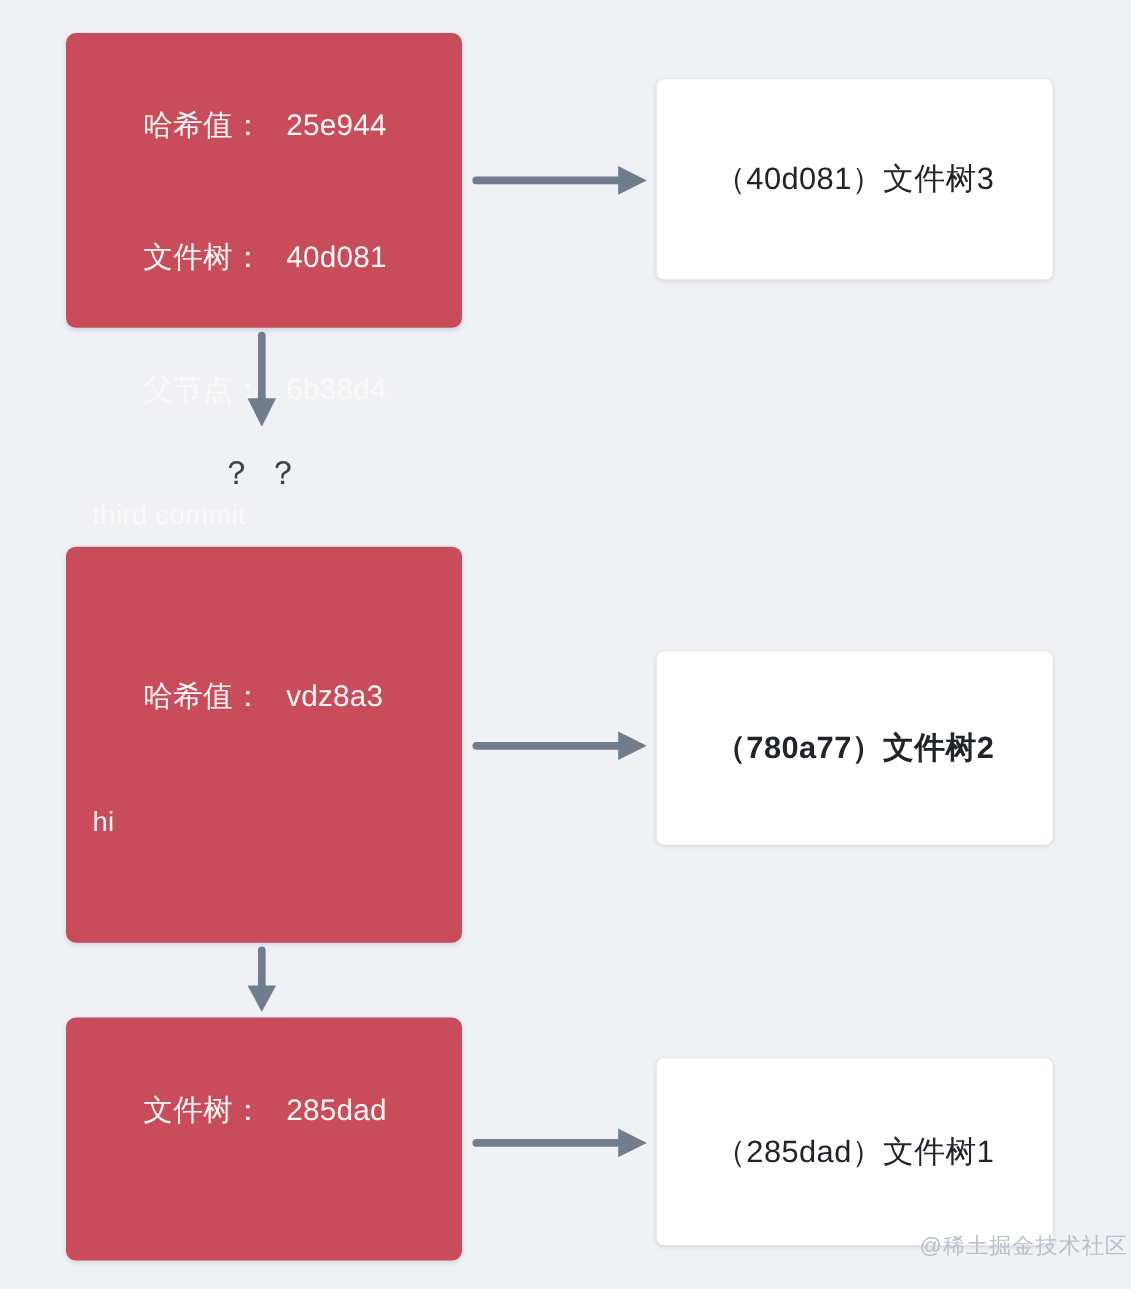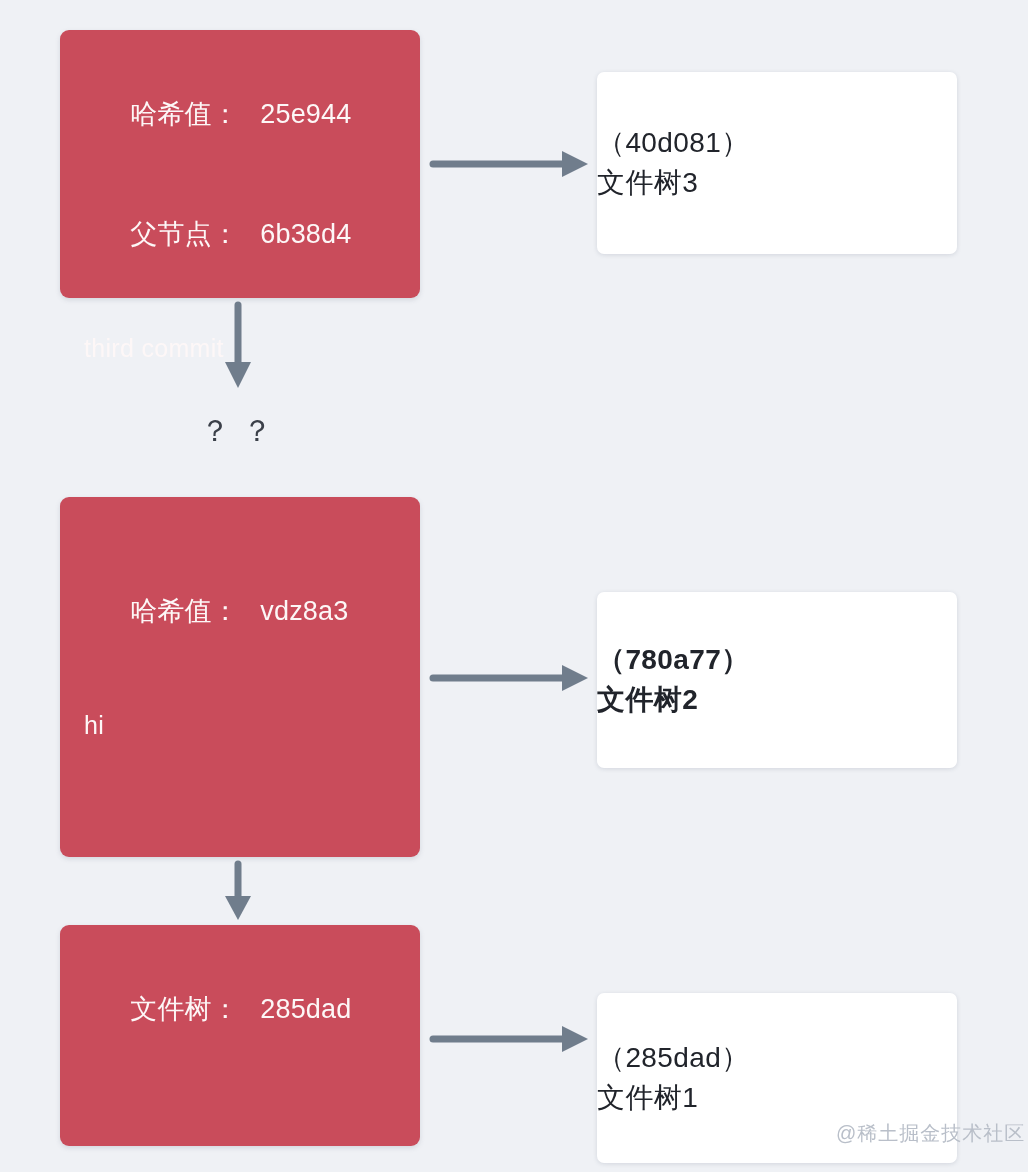--- a/index.html
+++ b/index.html
@@ -48,22 +48,22 @@
     letter-spacing: 0.3px;
   }
 
   
   .tree-card {
     position: absolute;
     background: #ffffff;
     border-radius: 7px;
     box-shadow: 0 1px 4px rgba(110, 120, 140, 0.22);
     display: flex;
-    flex-direction: column;
-    align-items: flex-start;
+    flex-direction: row;
+    align-items: center;
     justify-content: center;
     color: #21242b;
   }
   .tree-line {
     font-size: 28px;
     line-height: 40px;
     white-space: pre;
     letter-spacing: 0.4px;
   }
 
@@ -101,26 +101,29 @@
 </head>
 <body>
 
 <div id="canvas">
 
   <div class="commit-card" style="left:60px; top:30px; width:360px; height:268px;">
     <div class="commit-line">
       <span class="commit-label">哈希值：</span><span>25e944</span>
     </div>
     <div class="commit-line">
+      <span class="commit-label">文件树：</span><span>40d081</span>
+    </div>
+    <div class="commit-line">
       <span class="commit-label">父节点：</span><span>6b38d4</span>
     </div>
     <div class="commit-msg" style="margin-top:38px;">third commit</div>
   </div>
 
-  <div class="commit-card" style="left:60px; top:497px; width:360px; height:360px; padding-top:54px;">
+  <div class="commit-card" style="left:60px; top:497px; width:360px; height:360px; padding-top:76px;">
     <div class="commit-line">
       <span class="commit-label">哈希值：</span><span>vdz8a3</span>
     </div>
     <div class="commit-msg" style="margin-top:38px;">hi</div>
   </div>
 
   <div class="commit-card" style="left:60px; top:925px; width:360px; height:221px;">
     <div class="commit-line">
       <span class="commit-label">文件树：</span><span>285dad</span>
     </div>
@@ -130,21 +133,21 @@
   <div class="tree-card" style="left:597px; top:72px; width:360px; height:182px;">
     <div class="tree-line">（40d081）</div>
     <div class="tree-line">文件树3</div>
   </div>
 
   <div class="tree-card" style="left:597px; top:592px; width:360px; height:176px;font-weight:bold;">
     <div class="tree-line">（780a77）</div>
     <div class="tree-line">文件树2</div>
   </div>
 
-  <div class="tree-card" style="left:597px; top:962px; width:360px; height:170px;margin-top:31px;">
+  <div class="tree-card" style="left:597px; top:962px; width:360px; height:170px;">
     <div class="tree-line">（285dad）</div>
     <div class="tree-line">文件树1</div>
   </div>
 
   <div class="arrow-h" style="left:430px; top:147px; width:158px;">
     <svg width="158" height="34" viewBox="0 0 158 34">
       <line x1="3" y1="17" x2="136" y2="17" stroke="#707d8c" stroke-width="7" stroke-linecap="round"></line>
       <polygon points="132,4 158,17 132,30" fill="#707d8c"></polygon>
     </svg>
   </div>

